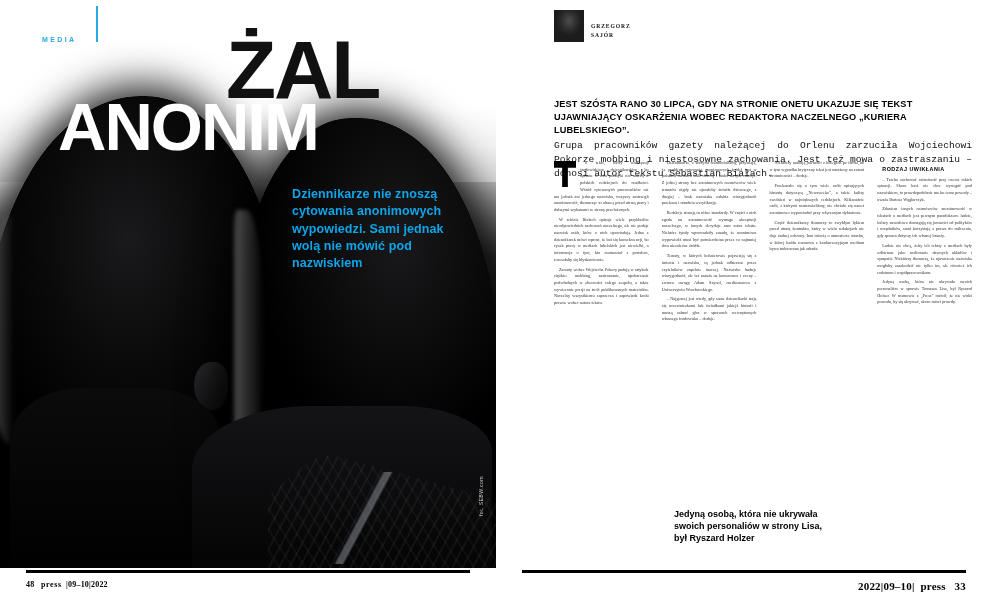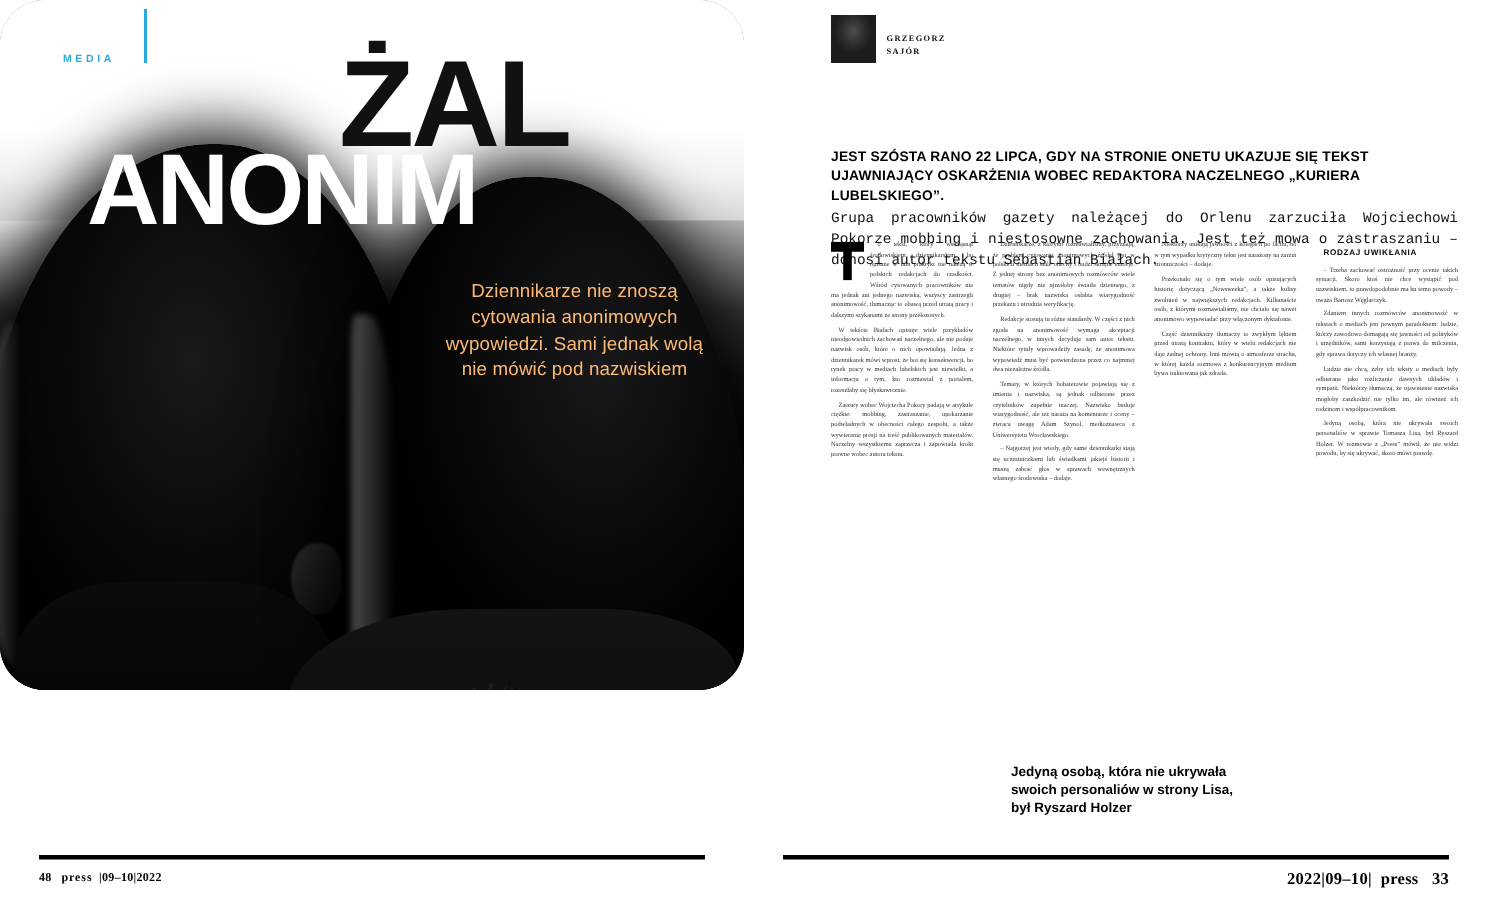--- a/index.html
+++ b/index.html
@@ -10,21 +10,21 @@
 
   
   #left-page { position:absolute; left:0; top:0; width:496px; height:611px; background:#ffffff; }
 
   
   .kicker-rule { position:absolute; left:96px; top:6px; width:2px; height:36px; background:#29a9e0; }
   .kicker { position:absolute; left:42px; top:36px; font-size:7px; font-weight:700; letter-spacing:2.4px;
             color:#29a9e0; font-family:"Liberation Sans", sans-serif; }
 
   
-  #photo { position:absolute; left:0; top:0; width:496px; height:460px; overflow:hidden; background:#000;border-radius:30px; }
+  #photo { position:absolute; left:0; top:0; width:496px; height:568px; overflow:hidden; background:#000; }
   #photo .sky {
     position:absolute; inset:0;
     background:
       radial-gradient(ellipse 420px 300px at 52% 78%, rgba(60,60,62,.55), rgba(0,0,0,0) 62%),
       radial-gradient(ellipse 300px 220px at 86% 40%, rgba(40,40,42,.5), rgba(0,0,0,0) 65%),
       linear-gradient(180deg,#ffffff 0%,#fdfdfd 27%,#e9e9e9 32%,#9a9a9a 38%,#3a3a3a 45%,#121212 54%,#000 66%);
   }
   
   #photo .topband {
     position:absolute; left:0; top:0; width:100%; height:32%;
@@ -87,22 +87,22 @@
     filter:blur(.4px);
   }
 
   
   .hl { position:absolute; color:#fff; font-weight:700; letter-spacing:-2px;
         font-family:"Liberation Sans", sans-serif; line-height:.82; white-space:nowrap; }
   #hl-1 { left:226px; top:36px; font-size:82px; color:#111; }
   #hl-2 { left:58px; top:100px; font-size:67px; color:#fff; }
 
   
-  #deck { position:absolute; left:292px; top:186px; width:182px; color:#fdba74;
-          font-size:12.5px; font-weight:400; line-height:1.38; letter-spacing:.1px;text-align:center; }
+  #deck { position:absolute; left:292px; top:186px; width:182px; color:#0ea5e9;
+          font-size:12.5px; font-weight:700; line-height:1.38; letter-spacing:.1px; }
   .credit { position:absolute; left:478px; top:516px; transform:rotate(-90deg); transform-origin:left top;
             color:#cfcfcf; font-size:5.2px; letter-spacing:.4px; white-space:nowrap; }
 
   
   #left-footer { position:absolute; left:0; top:568px; width:496px; height:43px; background:#fff; }
   .foot-rule { position:absolute; left:26px; top:2px; width:444px; height:3px; background:#000; }
   .foot-txt { position:absolute; left:26px; top:12px; font-size:8px; color:#000; font-weight:700;
               font-family:"Liberation Serif", serif; letter-spacing:.2px; }
   .foot-txt .num { font-weight:700; }
   .foot-txt .brand { font-family:"Liberation Serif", serif; font-weight:700; letter-spacing:.6px; }
@@ -206,21 +206,21 @@
       <div class="avatar">
         <div class="a-bg"></div>
       </div>
       <div class="bname">
         <div>GRZEGORZ</div>
         <div>SAJÓR</div>
       </div>
     </div>
 
     <div id="lead">
-      <div class="lead-bold">JEST SZÓSTA RANO 22 LIPCA, GDY NA STRONIE ONETU UKAZUJE SIĘ TEKST UJAWNIAJĄCY OSKARŻENIA WOBEC REDAKTORA NACZELNEGO „KURIERA LUBELSKIEGO”.</div>
+      <div class="lead-bold">JEST SZÓSTA RANO 30 LIPCA, GDY NA STRONIE ONETU UKAZUJE SIĘ TEKST UJAWNIAJĄCY OSKARŻENIA WOBEC REDAKTORA NACZELNEGO „KURIERA LUBELSKIEGO”.</div>
       <div class="lead-reg">Grupa pracowników gazety należącej do Orlenu zarzuciła Wojciechowi Pokorze mobbing i niestosowne zachowania. Jest też mowa o zastraszaniu – donosi autor tekstu Sebastian Białach.</div>
     </div>
 
     <div id="cols">
       <div class="col">
         <div class="ctext">
           <p>
             <span class="dropcap"></span>
             <span>o tekst, który wstrząsnął środowiskiem dziennikarskim, bo opisane w nim praktyki nie należą w polskich redakcjach do rzadkości. Wśród cytowanych pracowników nie ma jednak ani jednego nazwiska, wszyscy zastrzegli anonimowość, tłumacząc to obawą przed utratą pracy i dalszymi szykanami ze strony przełożonych.</span>
           </p>

